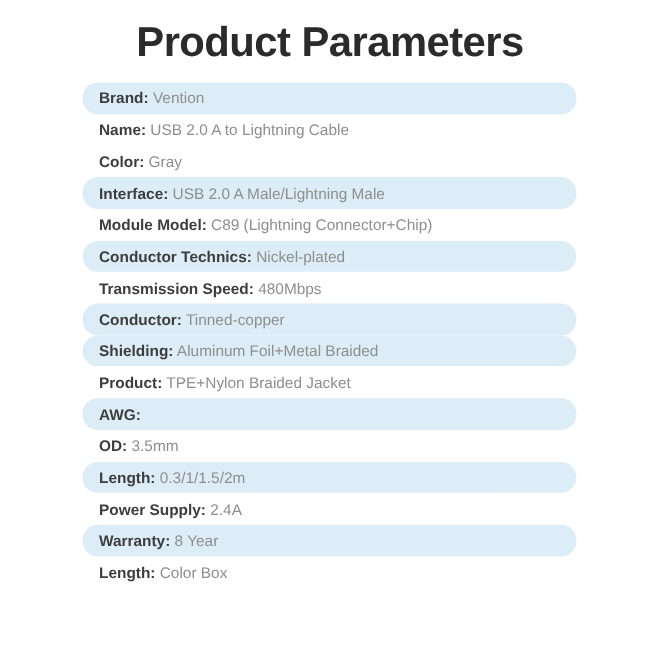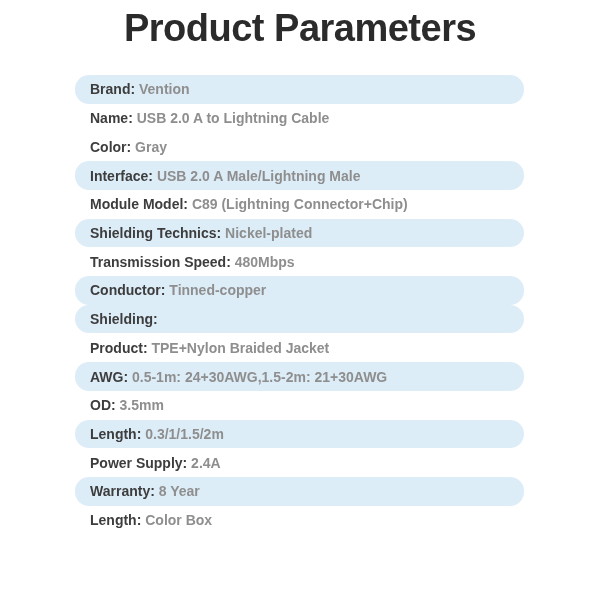--- a/index.html
+++ b/index.html
@@ -12,21 +12,21 @@
     overflow: hidden;
   }
   .page {
     position: relative;
     width: 600px;
     height: 600px;
     background: #ffffff;
   }
   h1.page-title {
     margin: 0;
-    padding-top: 7px;
+    padding-top: 18px;
     text-align: center;
     font-size: 38px;
     font-weight: 700;
     letter-spacing: -0.5px;
     color: var(--title-color, #2b2b2b);
   }
   .params-table {
     position: absolute;
     left: 75px;
     top: 75px;
@@ -45,39 +45,38 @@
   .row.alt {
     background: var(--highlight-color, #ddedf8);
     border-radius: 14px;
   }
   .label {
     font-weight: 700;
     color: var(--label-color, #3d3d3d);
   }
   .value {
     color: var(--value-color, #8e8e8e);
-    font-weight: bold;
   }
 </style>
 </head>
 <body>
 
 <div class="page">
   <h1 class="page-title">Product Parameters</h1>
   <div class="params-table" id="params-table">
       <div class="row alt"><span class="label">Brand:</span><span class="value"> Vention</span></div>
       <div class="row"><span class="label">Name:</span><span class="value"> USB 2.0 A to Lightning Cable</span></div>
       <div class="row"><span class="label">Color:</span><span class="value"> Gray</span></div>
       <div class="row alt"><span class="label">Interface:</span><span class="value"> USB 2.0 A Male/Lightning Male</span></div>
       <div class="row"><span class="label">Module Model:</span><span class="value"> C89 (Lightning Connector+Chip)</span></div>
-      <div class="row alt"><span class="label">Shielding Technics:</span><span class="value"> Nickel-plated</span></div>
+      <div class="row alt"><span class="label">Conductor Technics:</span><span class="value"> Nickel-plated</span></div>
       <div class="row"><span class="label">Transmission Speed:</span><span class="value"> 480Mbps</span></div>
       <div class="row alt"><span class="label">Conductor:</span><span class="value"> Tinned-copper</span></div>
-      <div class="row alt"><span class="label">Shielding:</span></div>
+      <div class="row alt"><span class="label">Shielding:</span><span class="value"> Aluminum Foil+Metal Braided</span></div>
       <div class="row"><span class="label">Product:</span><span class="value"> TPE+Nylon Braided Jacket</span></div>
-      <div class="row alt"><span class="label">AWG:</span><span class="value"> 0.5-1m: 24+30AWG,1.5-2m: 21+30AWG</span></div>
+      <div class="row alt"><span class="label">AWG:</span></div>
       <div class="row"><span class="label">OD:</span><span class="value"> 3.5mm</span></div>
       <div class="row alt"><span class="label">Length:</span><span class="value"> 0.3/1/1.5/2m</span></div>
       <div class="row"><span class="label">Power Supply:</span><span class="value"> 2.4A</span></div>
       <div class="row alt"><span class="label">Warranty:</span><span class="value"> 8 Year</span></div>
       <div class="row"><span class="label">Length:</span><span class="value"> Color Box</span></div>
     </div>
 </div>
 
 </body></html>

